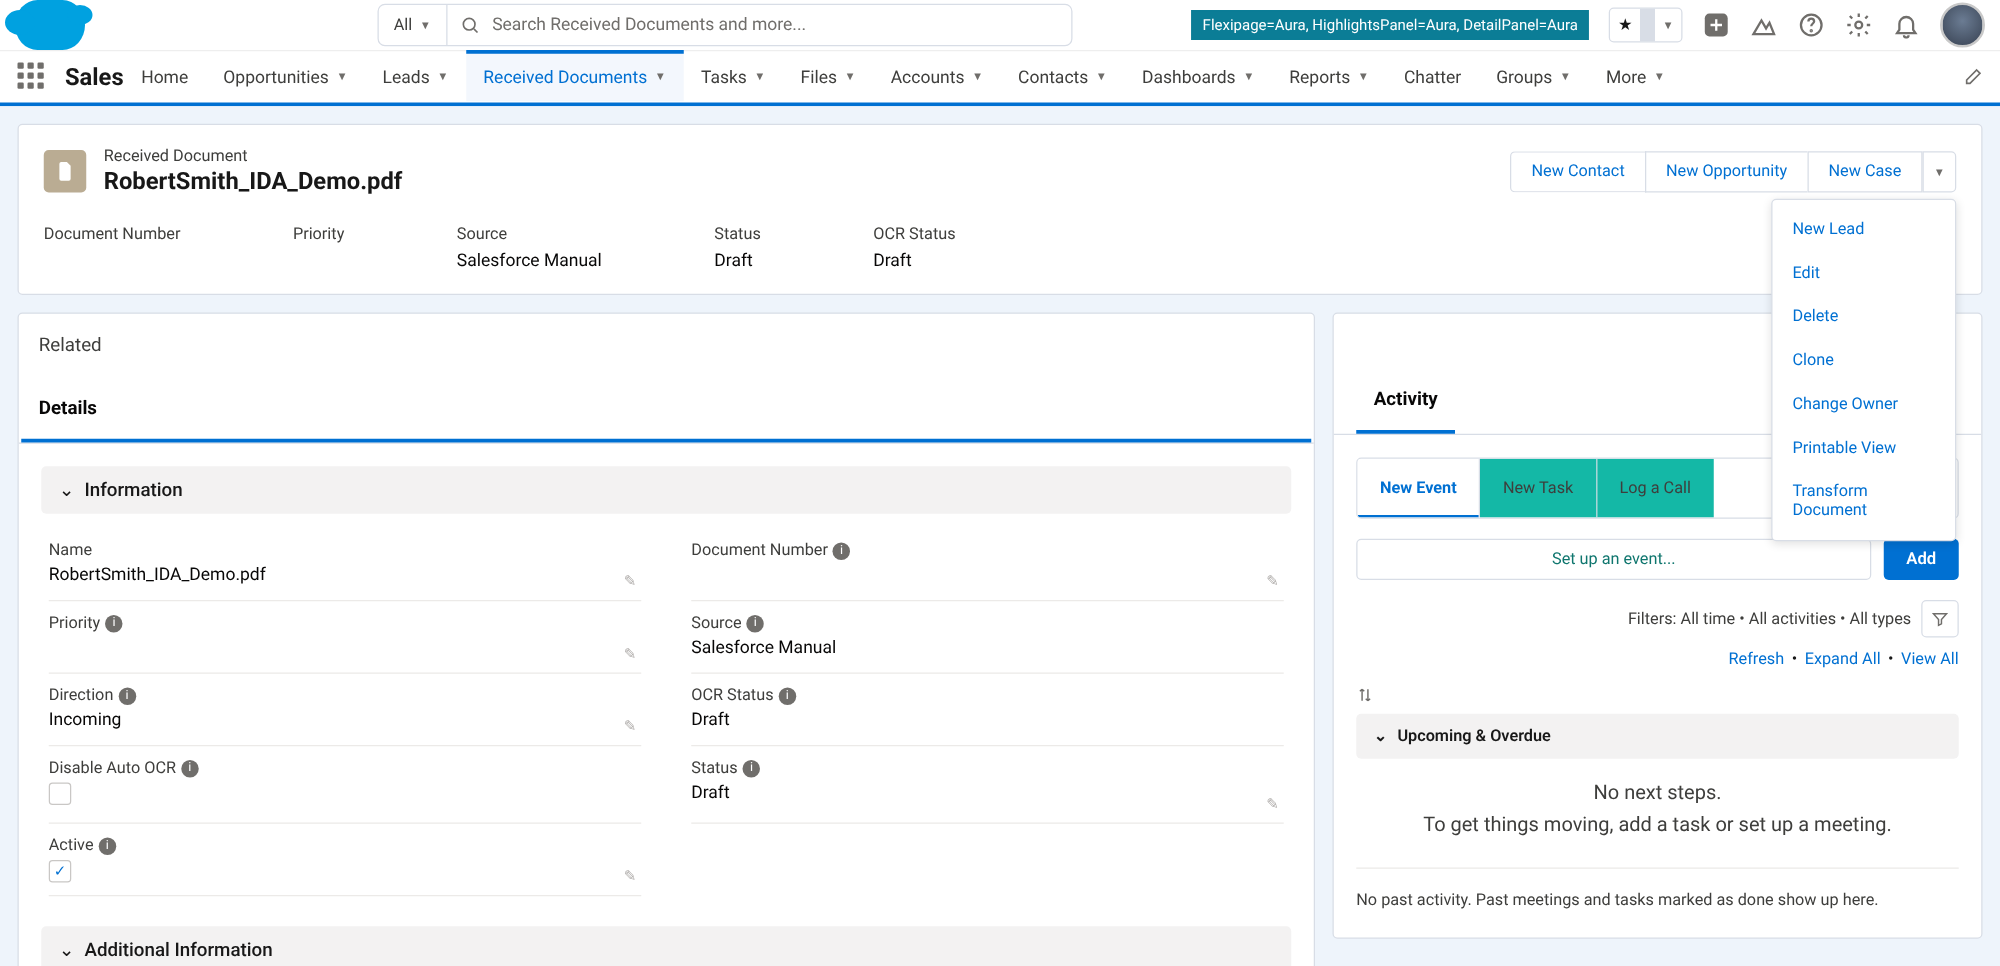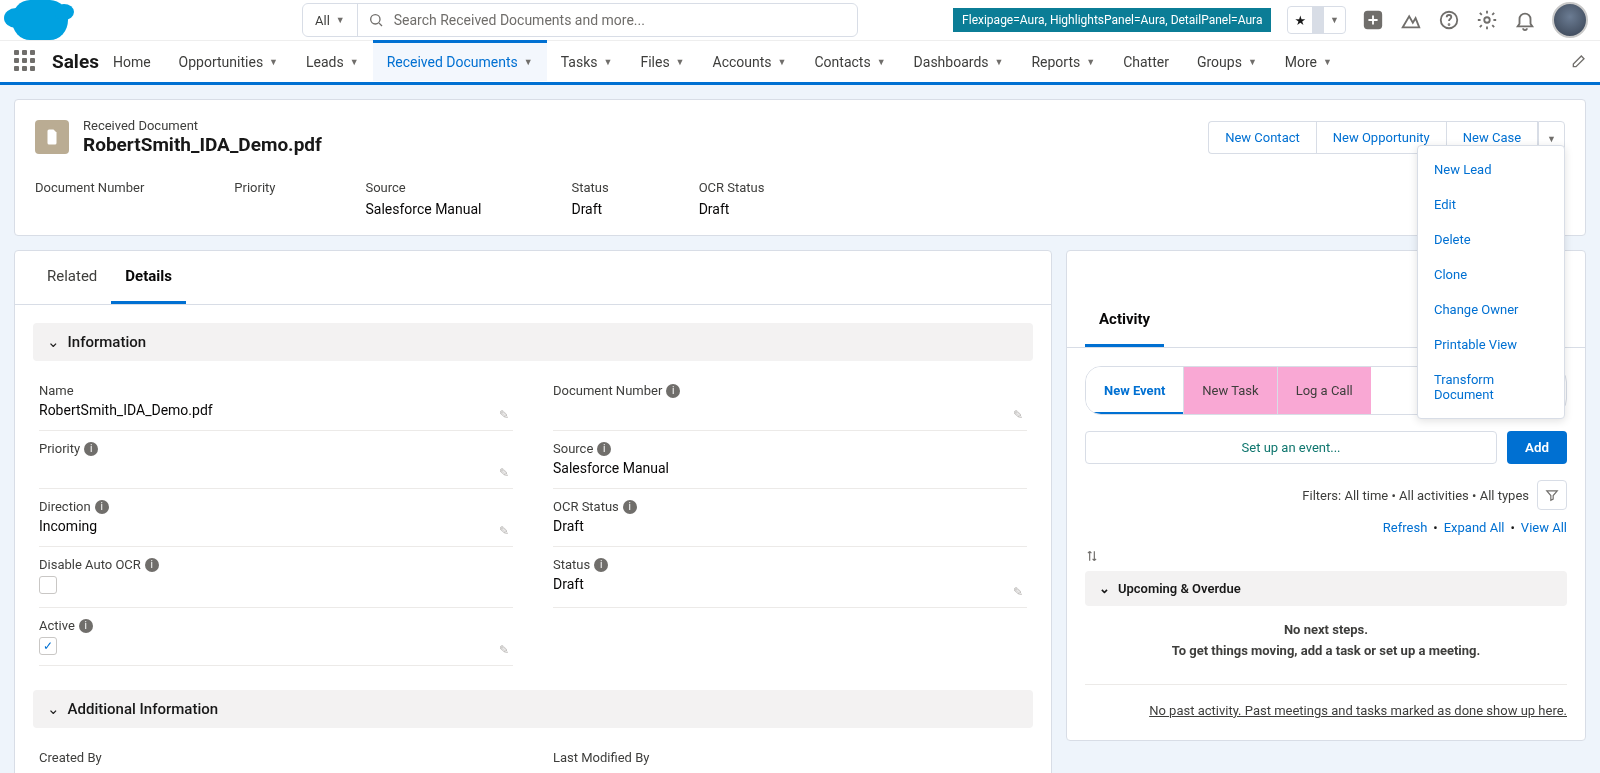--- a/index.html
+++ b/index.html
@@ -41,69 +41,69 @@
 .page-top { background:#eef4fb; padding:14px 14px 0 14px; }
 .record-header { background:#fff; border:1px solid #d8dde6; border-radius:4px; padding:18px 20px; }
 .record-header-row { display:flex; align-items:center; gap:14px; }
 .record-icon { width:34px; height:34px; background:#baac93; border-radius:4px; display:flex; align-items:center; justify-content:center; color:#fff; }
 .record-type { font-size:13px; color:#3e3e3c; }
 .record-title { font-size:19px; font-weight:700; }
 .actions { margin-left:auto; display:flex; align-items:center; position:relative; }
 .actions button { background:#fff; border:1px solid #d8dde6; padding:8px 16px; font-size:13px; color:#0070d2; cursor:pointer; border-right:none; }
 .actions button:first-child { border-top-left-radius:4px; border-bottom-left-radius:4px; }
 .actions .more-btn { border:1px solid #d8dde6; padding:8px 8px; border-top-right-radius:4px; border-bottom-right-radius:4px; color:#706e6b; }
-.dropdown { position:absolute; right:0; top:24px; background:#fff; border:1px solid #d8dde6; border-radius:4px; box-shadow:0 2px 8px rgba(0,0,0,.12); width:148px; z-index:10; padding:6px 0; }
+.dropdown { position:absolute; right:0; top:38px; background:#fff; border:1px solid #d8dde6; border-radius:4px; box-shadow:0 2px 8px rgba(0,0,0,.12); width:148px; z-index:10; padding:6px 0; }
 .dropdown a { display:block; padding:10px 16px; color:#0070d2; font-size:13px; cursor:pointer; }
 
 .highlights { display:flex; gap:90px; margin-top:24px; }
 .hl-item { display:flex; flex-direction:column; gap:6px; }
 .hl-label { font-size:13px; color:#3e3e3c; }
 .hl-value { font-size:14px; color:#080707; }
 
 
 .left-col { flex:1; }
 .right-col { width:520px; }
 .card { background:#fff; border:1px solid #d8dde6; border-radius:4px; }
 
 
-.tabs { display:flex; padding:0 18px; border-bottom:1px solid #d8dde6; }
+.tabs { display:flex; padding:0 2px; border-bottom:1px solid #d8dde6;flex-direction:column; }
 .tab { padding:16px 14px; font-size:15px; color:#3e3e3c; cursor:pointer; }
 .tab.active { font-weight:700; border-bottom:3px solid #0070d2; color:#080707; }
 
 
 .section-bar { background:#f3f2f2; padding:10px 14px; display:flex; align-items:center; gap:8px; font-size:15px; font-weight:500; margin:18px 18px 0 18px; border-radius:4px; }
 .fields { display:grid; grid-template-columns:1fr 1fr; gap:0 40px; padding:12px 24px 6px 24px; }
 .field { padding:10px 0; border-bottom:1px solid #eceae8; position:relative; }
 .field-label { font-size:13px; color:#3e3e3c; display:flex; align-items:center; gap:4px; margin-bottom:4px; }
 .field-value { font-size:14px; color:#080707; min-height:18px; }
 .edit-pencil { position:absolute; right:4px; bottom:8px; color:#b0adab; font-size:12px; }
 .info-dot { width:14px; height:14px; border-radius:50%; background:#706e6b; color:#fff; font-size:10px; display:inline-flex; align-items:center; justify-content:center; }
 .checkbox { width:18px; height:18px; border:1px solid #c9c7c5; border-radius:3px; display:inline-flex; align-items:center; justify-content:center; background:#fff; }
 .checkbox.checked::after { content:"✓"; font-size:12px; color:#0070d2; }
 
 
 .activity-tabs { display:flex; padding:0 18px; border-bottom:1px solid #d8dde6;margin-top:43px; }
 .act-inner { padding:18px; }
-.act-subtabs { display:flex; border:1px solid #d8dde6; border-radius:16px; overflow:hidden; }
+.act-subtabs { display:flex; border:1px solid #d8dde6; border-radius:4px; overflow:hidden; }
 .act-subtab { padding:16px 18px; font-size:13px; cursor:pointer; color:#3e3e3c; border-right:1px solid #d8dde6; }
 .act-subtab:last-child { border-right:none; }
 .act-subtab.active { color:#0070d2; font-weight:700; box-shadow: inset 0 -2px 0 #0070d2; background:#fff; }
-.act-subtab:not(.active){ background:#f9a8d4; }
+.act-subtab:not(.active){ background:#14b8a6; }
 .event-row { display:flex; gap:10px; margin-top:16px; }
 .event-input { flex:1; border:1px solid #d8dde6; border-radius:4px; text-align:center; padding:8px; color:#0f766e; font-size:13px; }
 .add-btn { background:#0070d2; color:#fff; border:none; border-radius:4px; padding:8px 18px; font-weight:600; cursor:pointer; }
 .filters-row { display:flex; justify-content:flex-end; align-items:center; gap:8px; margin-top:16px; color:#3e3e3c; font-size:13px; }
 .filter-btn { border:1px solid #d8dde6; border-radius:4px; width:30px; height:30px; display:flex; align-items:center; justify-content:center; color:#706e6b; }
 .link-row { display:flex; justify-content:flex-end; gap:6px; margin-top:10px; font-size:13px; }
 .link-row a { color:#0070d2; cursor:pointer; }
 .sort-icon { color:#706e6b; margin:14px 0 8px 0; }
 .upcoming-bar { background:#f3f2f2; padding:10px 14px; display:flex; align-items:center; gap:8px; font-weight:600; border-radius:4px; }
-.empty-text { text-align:center; color:#3e3e3c; padding:14px 0; font-size:13px; line-height:1.6;font-weight:bold; }
+.empty-text { text-align:center; color:#3e3e3c; padding:14px 0; font-size:16px; line-height:1.6; }
 .divider-h { height:1px; background:#eceae8; margin:8px 0; }
-.past-text { text-align:right; color:#3e3e3c; padding:10px 0 4px 0; font-size:13px;text-decoration:underline; }
+.past-text { text-align:left; color:#3e3e3c; padding:10px 0 4px 0; font-size:13px; }
 
 svg { display:block; }
 </style>
 </head>
 <body>
 
 <div class="top-bar">
   <div class="logo"></div>
 
   <div class="search-wrap">

